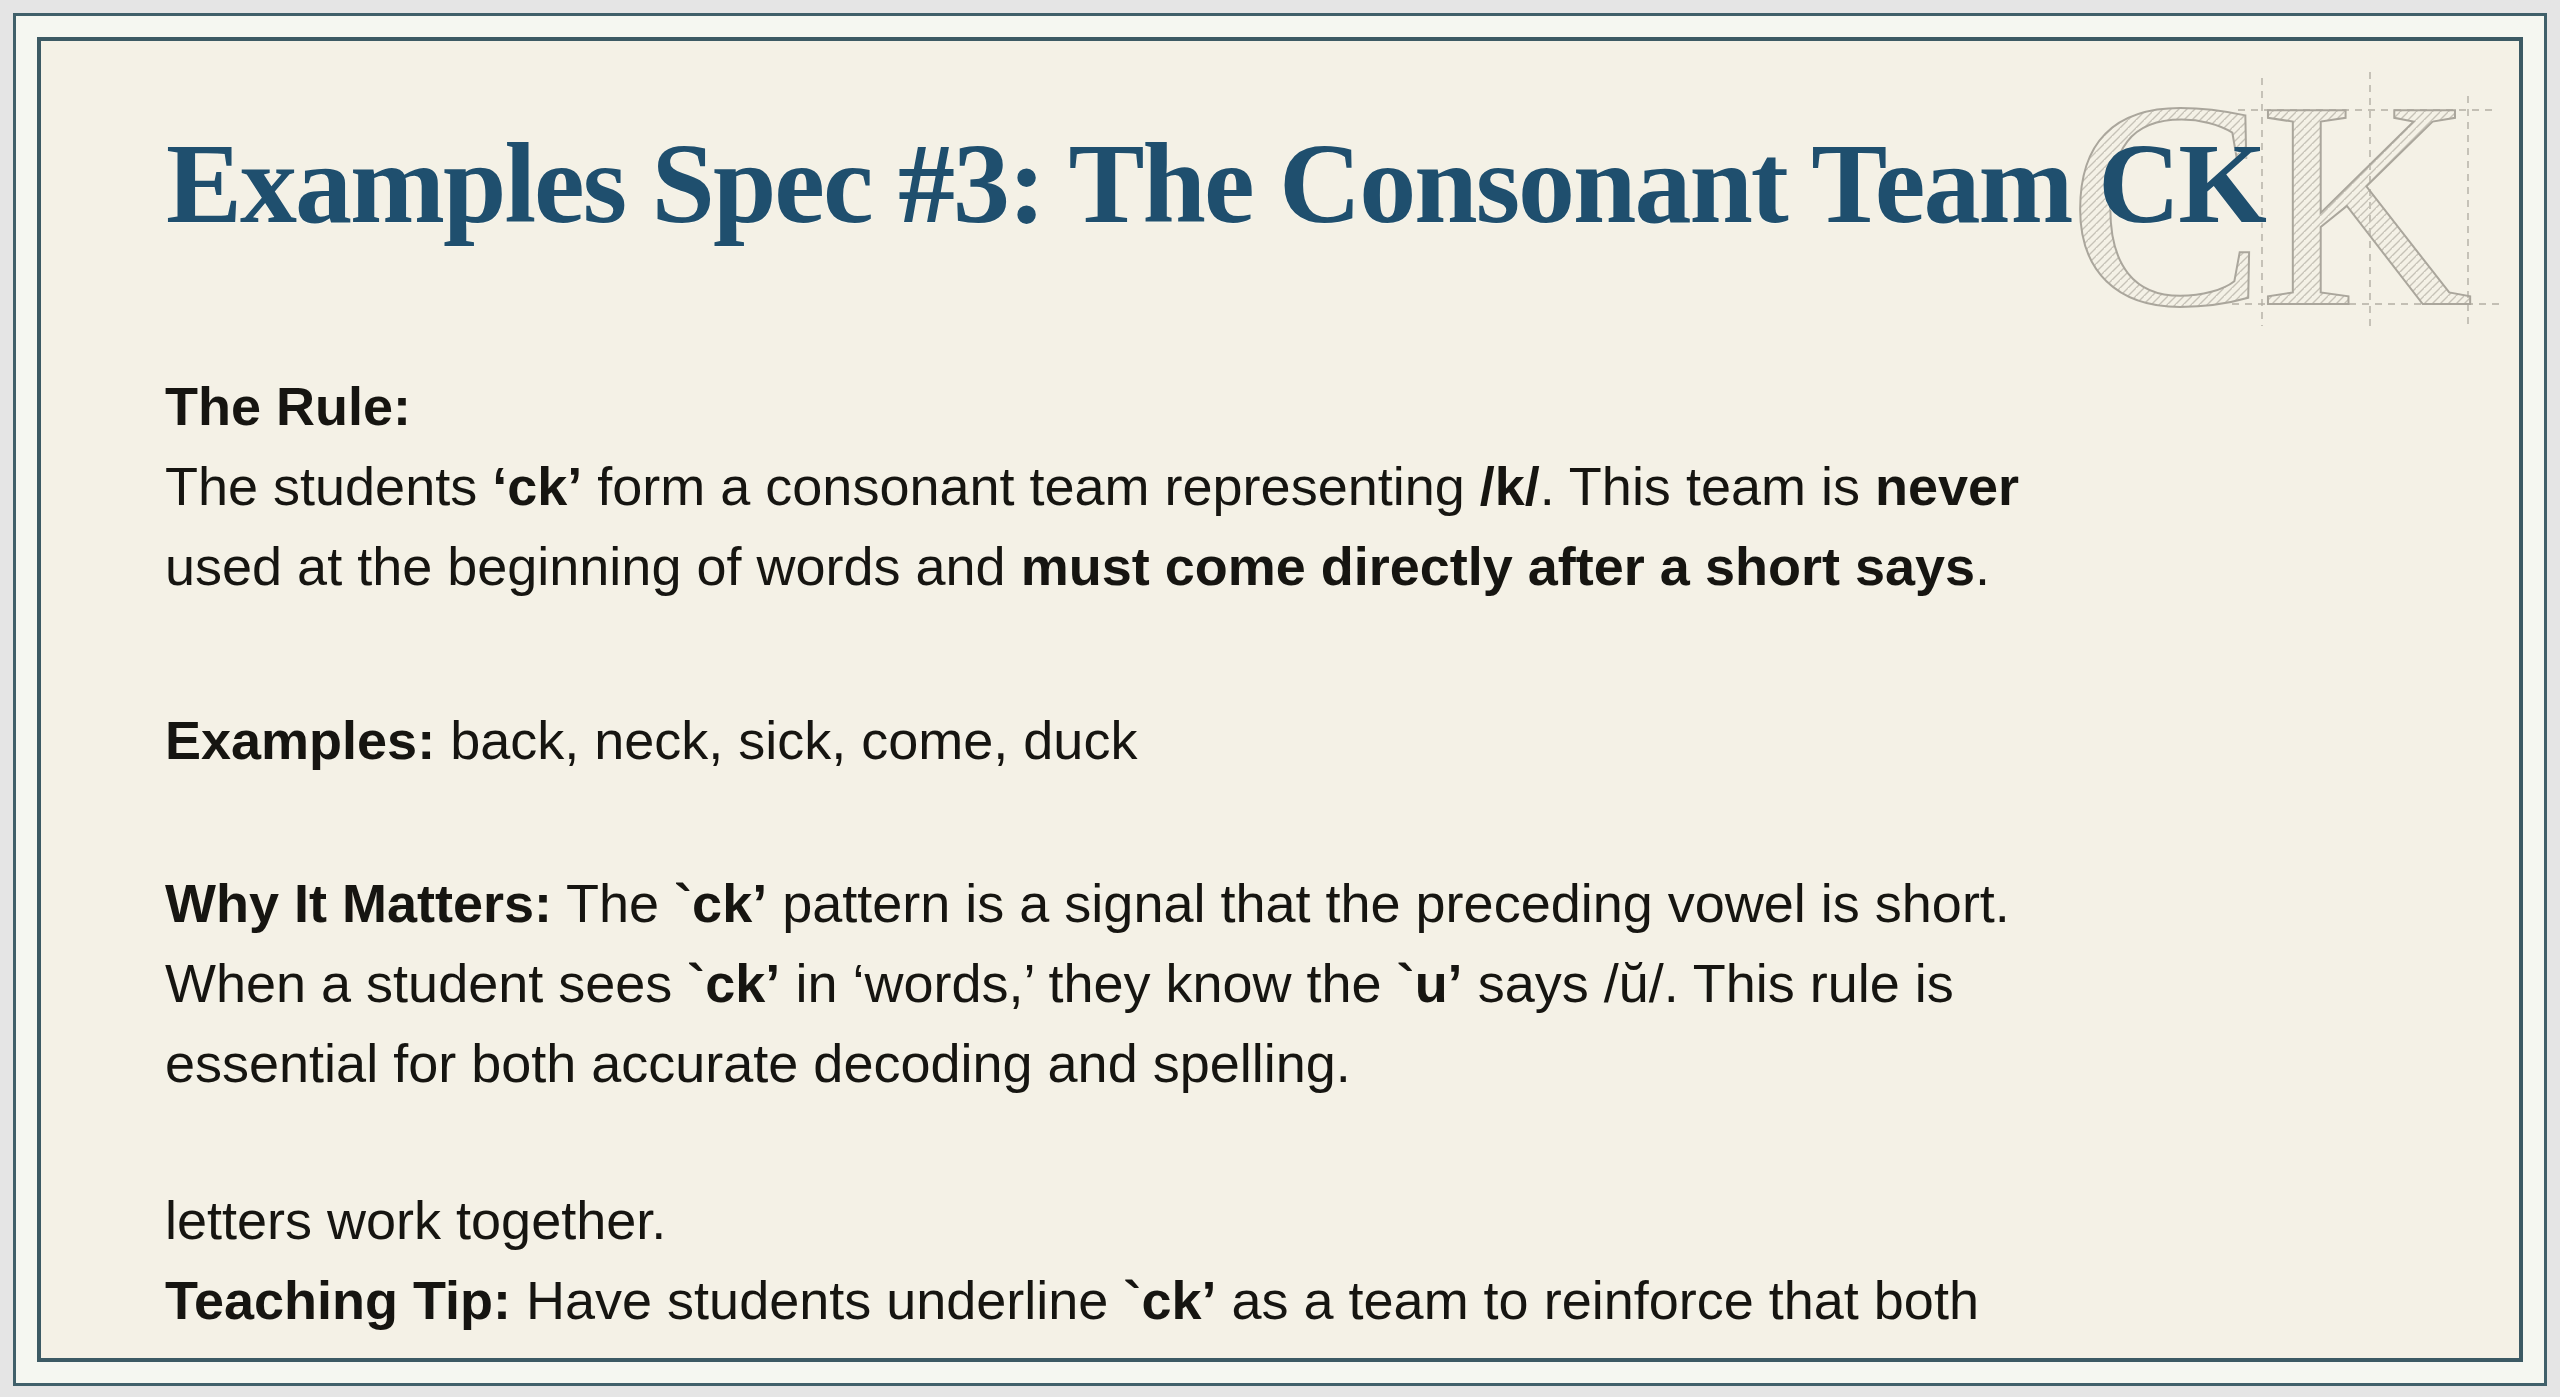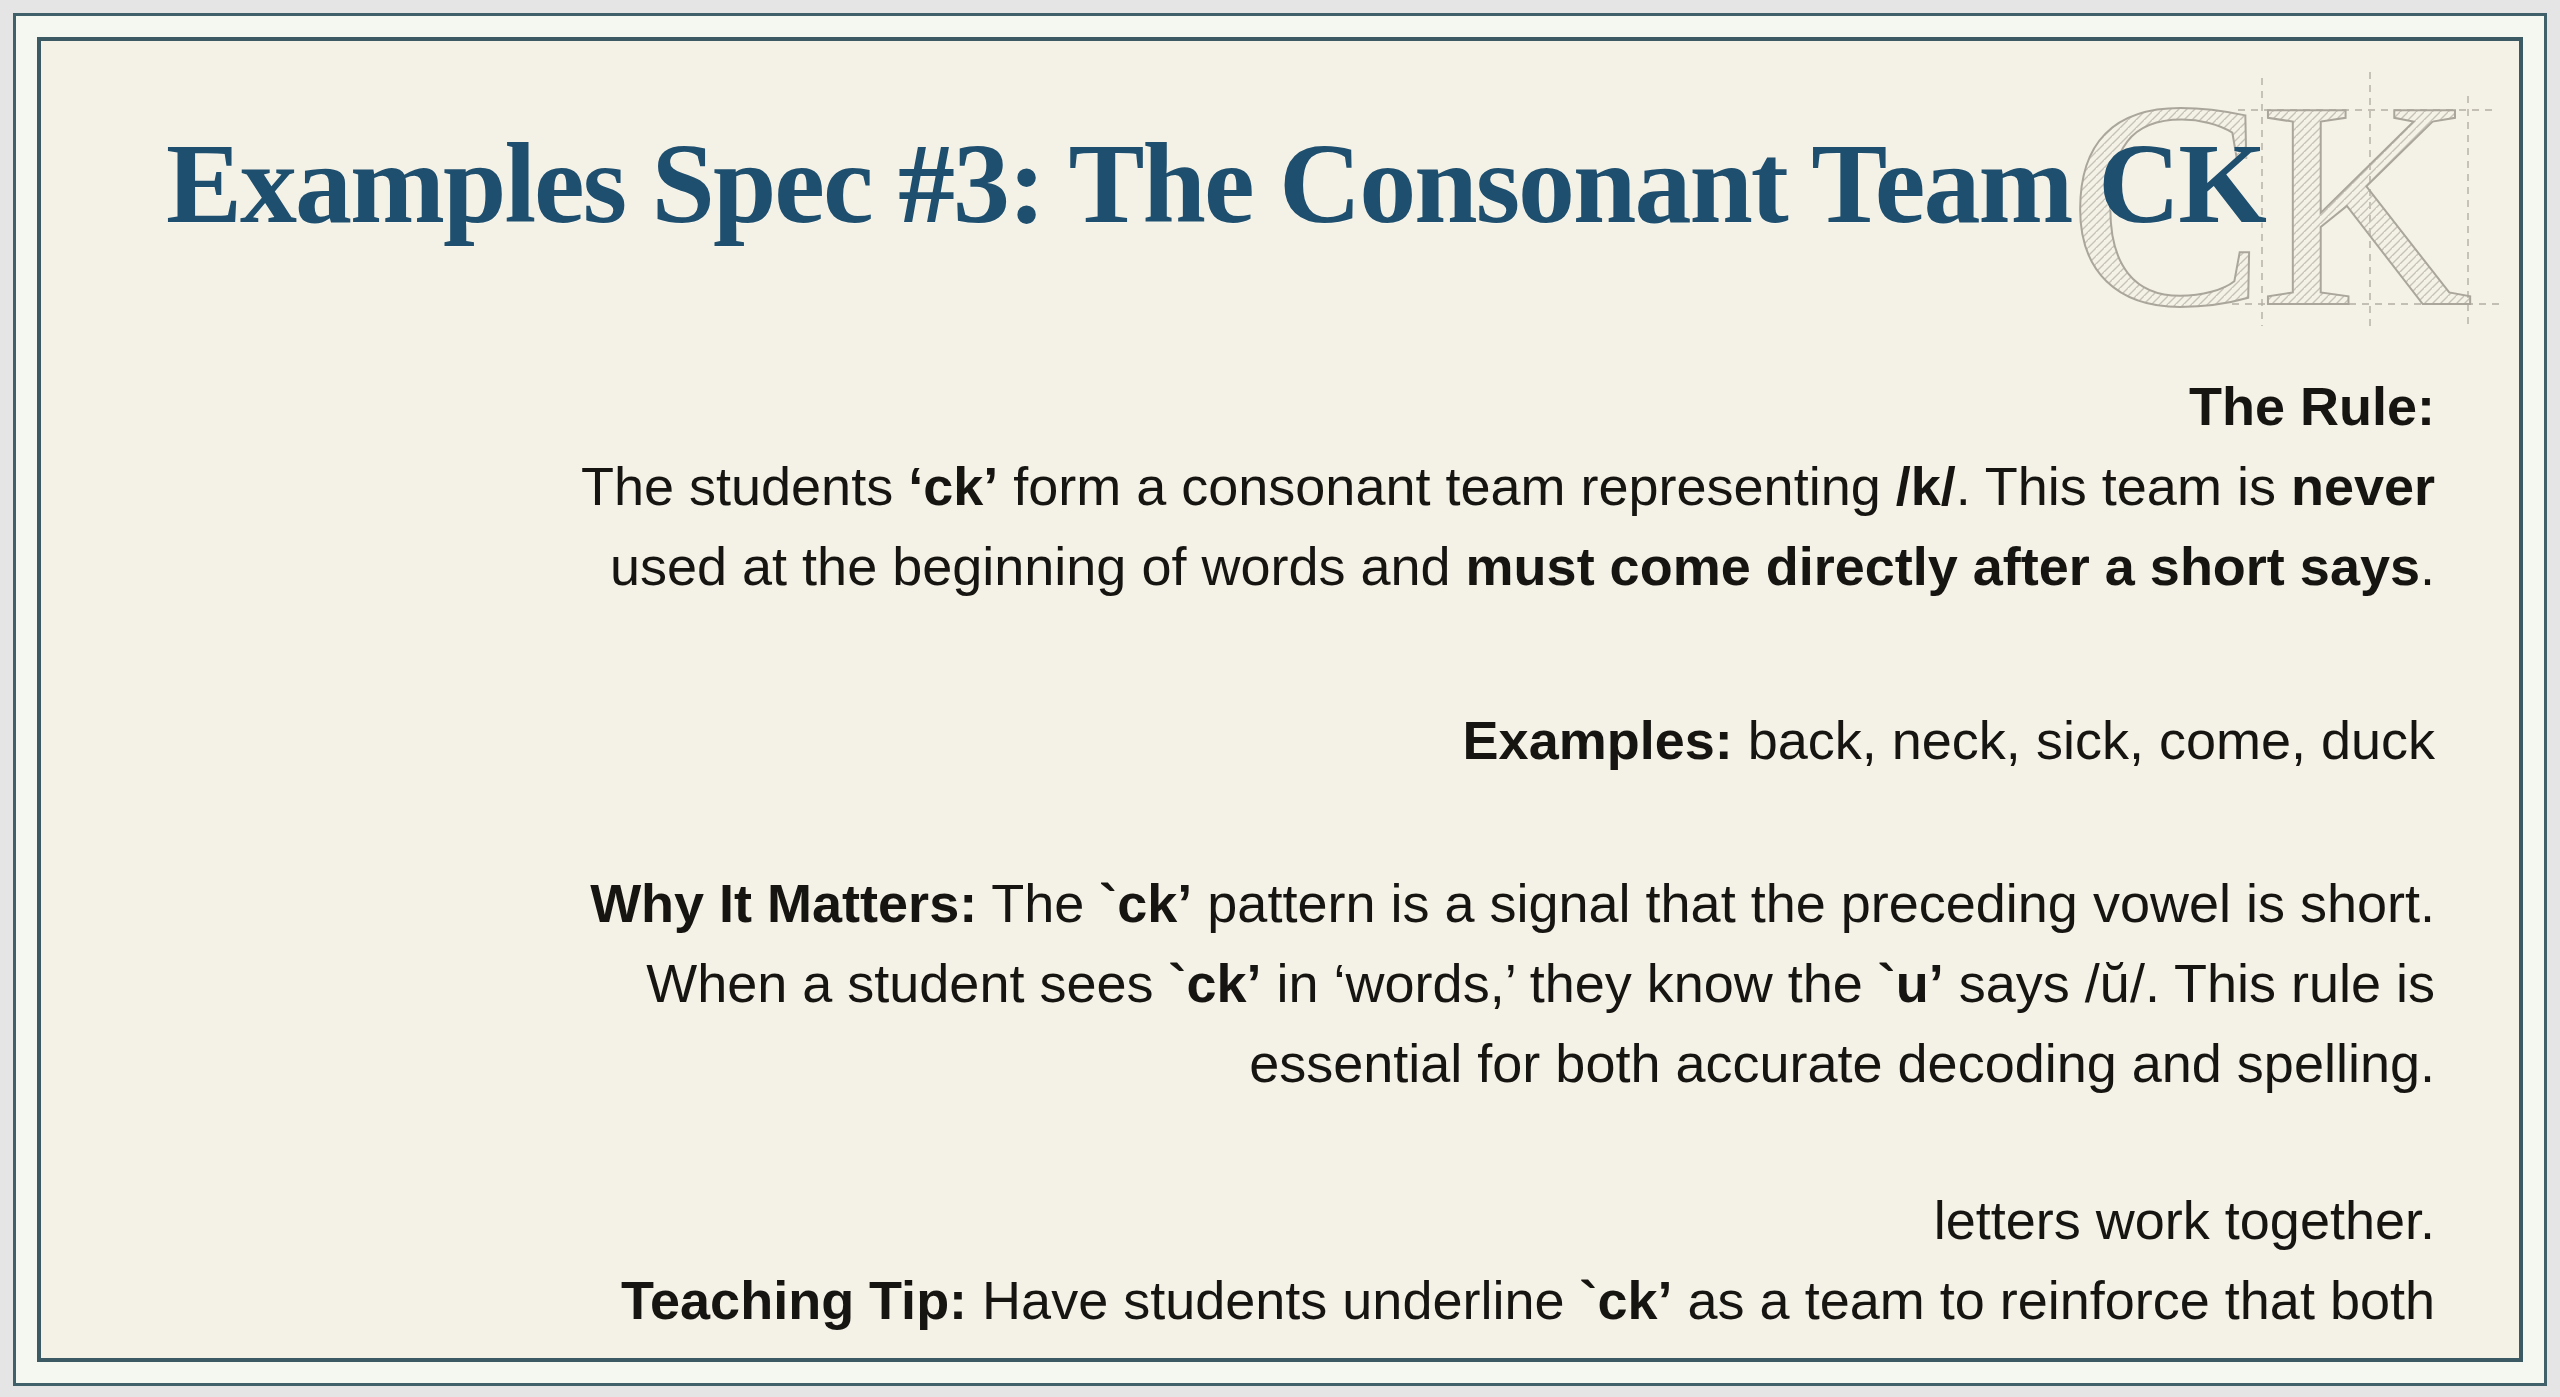--- a/index.html
+++ b/index.html
@@ -25,21 +25,21 @@
     color:#1f4f6e;white-space:nowrap;z-index:3;
     text-shadow:0 1px 0 rgba(250,250,242,.6);
   }
   
   .watermark{position:absolute;left:2040px;top:72px;z-index:2;}
   
   .content{
     position:absolute;left:165px;top:366px;width:2270px;z-index:3;
     font-size:54px;line-height:80px;color:#161511;
   }
-  .line{white-space:nowrap;text-align:right;}
+  .line{white-space:nowrap;}
   .b{font-weight:700;}
   .i{}
   .content .sec:nth-child(2){margin-top:94px;}
   .content .sec:nth-child(3){margin-top:83px;}
   .content .sec:nth-child(4){margin-top:77px;}
 </style>
 </head>
 <body>
 
 <div class="stage">

